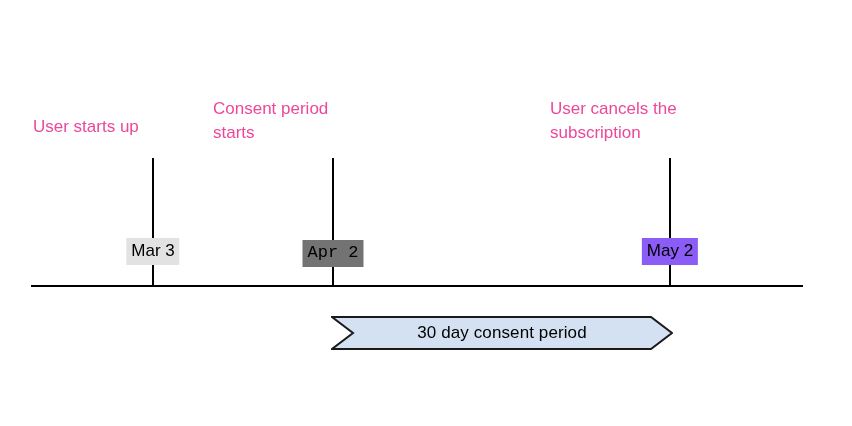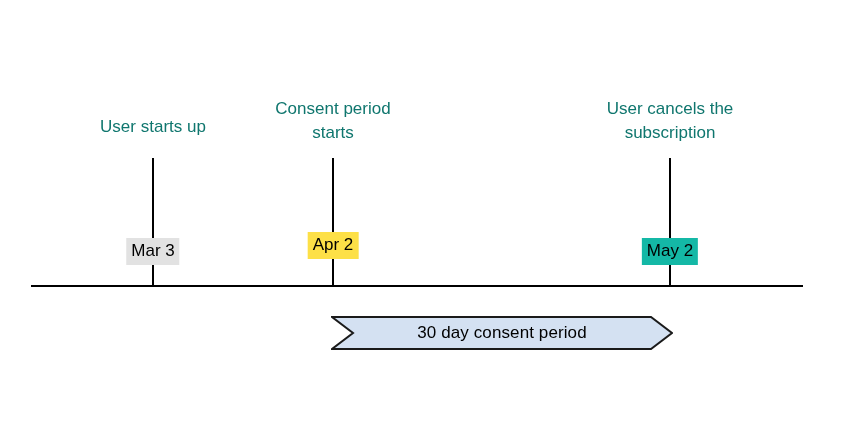--- a/index.html
+++ b/index.html
@@ -26,22 +26,22 @@
   
   .event {
     position: absolute;
     top: 0;
     height: 426px;
     width: 0;
   }
   .event-caption {
     position: absolute;
     transform: translateX(-50%);
-    text-align: center;
-    color: #0f766e;
+    text-align: left;
+    color: #ec4899;
     font-size: 17px;
     line-height: 24px;
     white-space: pre-line;
     width: 240px;
     left: 0;
   }
   .event-tick {
     position: absolute;
     width: 2px;
     background: #000000;
@@ -90,27 +90,27 @@
   <div id="events-layer">
       <div class="event" style="left: 153px;">
         <div class="event-caption" style="top: 115px;">User starts up</div>
         <div class="event-tick" style="top: 158px; height: 128px;"></div>
         <div class="event-date" style="top: 238px; background: rgb(226, 226, 226);">Mar 3</div>
       </div>
       <div class="event" style="left: 333px;">
         <div class="event-caption" style="top: 97px;">Consent period
 starts</div>
         <div class="event-tick" style="top: 158px; height: 128px;"></div>
-        <div class="event-date" style="top: 232px; background: #fde047;">Apr 2</div>
+        <div class="event-date" style="top: 240px; background: #737373; font-family: Liberation Mono, monospace;">Apr 2</div>
       </div>
       <div class="event" style="left: 670px;">
         <div class="event-caption" style="top: 97px;">User cancels the
 subscription</div>
         <div class="event-tick" style="top: 158px; height: 128px;"></div>
-        <div class="event-date" style="top: 238px; background: #14b8a6;">May 2</div>
+        <div class="event-date" style="top: 238px; background: #8b5cf6;">May 2</div>
       </div>
     </div>
 
   <div class="banner" id="banner" style="left: 331px; top: 316px; width: 342px; height: 34px;">
     <svg id="banner-svg" xmlns="http://www.w3.org/2000/svg" width="342" height="34" viewBox="0 0 342 34">
       <polygon id="banner-poly" points="1,1 320,1 341,17 320,33 1,33 22,17" fill="#d4e1f2" stroke="#1a1a1a" stroke-width="2" stroke-linejoin="miter"></polygon>
     </svg>
     <div class="banner-label">30 day consent period</div>
   </div>
 

